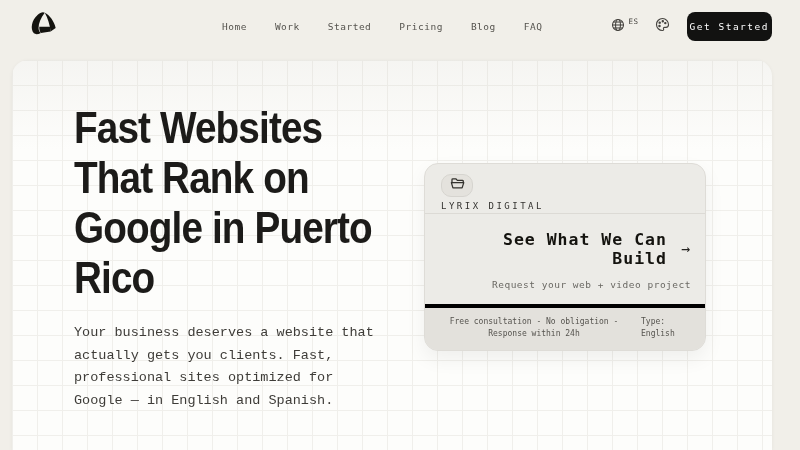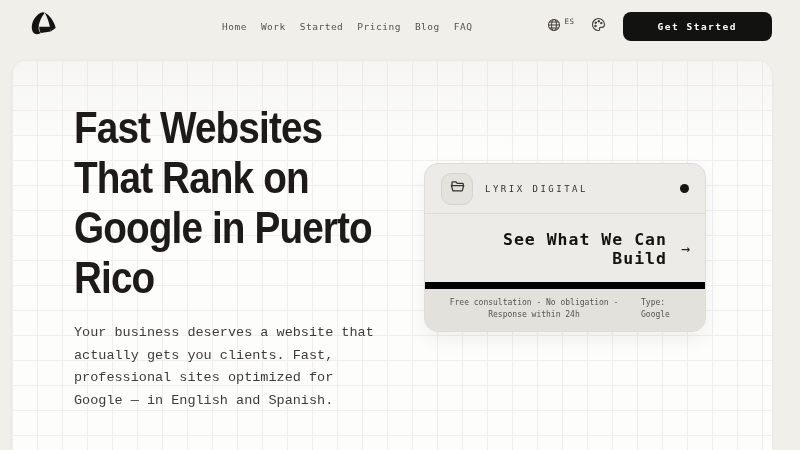--- a/index.html
+++ b/index.html
@@ -11,35 +11,35 @@
   }
 
   
   .header {
     position:absolute; top:0; left:0; width:800px; height:52px;
     display:flex; align-items:center; justify-content:space-between;
     padding:0 28px;
   }
   .logo { width:34px; height:30px; display:flex; align-items:center; cursor:pointer; }
   .logo svg { width:32px; height:28px; }
-  .nav { display:flex; gap:14px; position:absolute; left:222px; top:0; height:52px; align-items:center; }
+  .nav { display:flex; gap:28px; position:absolute; left:222px; top:0; height:52px; align-items:center; }
   .nav a {
     font-size:9.5px; color:#55534e; text-decoration:none; letter-spacing:0.5px;
     cursor:pointer;
   }
   .header-right { display:flex; align-items:center; gap:16px; }
   .lang { display:flex; gap:4px; cursor:pointer; }
   .lang svg { width:14px; height:14px; }
   .lang-code { font-size:7.5px; color:#44423e; letter-spacing:0.5px; }
   .theme-btn { width:16px; height:16px; cursor:pointer; display:flex; align-items:center; }
   .theme-btn svg { width:15px; height:15px; }
   .cta-btn {
     background:#121211; color:#fff; border:none; border-radius:8px;
-    font-family:"DejaVu Sans Mono", monospace; font-weight:bold;
-    font-size:9.5px; letter-spacing:1.5px; padding:9px 35px; cursor:pointer;
+    font-family:"DejaVu Sans Mono", monospace; font-weight:normal;
+    font-size:9.5px; letter-spacing:1.5px; padding:9px 3px; cursor:pointer;
   }
 
   
   .panel {
     position:absolute; left:12px; top:60px; width:760px; height:390px;
     background-color:#fdfdfb;
     border-radius:16px 16px 0 0;
     box-shadow:0 1px 4px rgba(0,0,0,0.05);
     background-image:
       linear-gradient(to bottom, rgba(210,207,200,0.18), rgba(210,207,200,0) 90px),
@@ -66,41 +66,42 @@
   .card {
     position:absolute; left:412px; top:103px; width:282px;
     background:#ecebe7;
     border:1px solid #dedcd7;
     border-radius:14px;
     box-shadow:0 8px 20px rgba(0,0,0,0.06);
     overflow:hidden;
     cursor:pointer;
   }
   .card-head {
-    display:flex; align-items:center; gap:12px;
+    display:flex; gap:4px;
     padding:10px 16px; height:50px;
     border-bottom:1px solid #dcdad5;
+    flex-direction:column;
   }
   .folder-btn {
     width:32px; height:32px; border-radius:10px;
     background:#e4e2dd; border:1px solid #d6d4cf;
     display:flex; align-items:center; justify-content:center;
   }
   .folder-btn svg { width:17px; height:17px; }
   .card-brand { font-size:9px; letter-spacing:2.5px; color:#343330; }
   .card-dot { width:9px; height:9px; border-radius:50%; background:#161513; margin-left:auto; }
   .card-body { text-align:right; padding:16px 14px 14px; }
   .card-cta {
     font-size:16.5px; font-weight:bold; color:#14130f; letter-spacing:1px;
     display:flex; align-items:center; justify-content:center; gap:14px;
   }
   .card-arrow { font-weight:normal; font-size:15px; color:#23221f; }
   .card-sub { margin-top:11px; font-size:9.5px; color:#6a6863; letter-spacing:0.5px; }
   .card-foot {
-    background:#e3e1dc; border-top:7px solid #000000;
+    background:#e3e1dc; border-top:4px solid #000000;
     display:flex; align-items:center; gap:10px;
     padding:8px 12px 9px; min-height:37px;
   }
   .card-foot-left {
     flex:1; text-align:center; font-size:8px; line-height:1.55; color:#55534e;
   }
   .card-foot-right {
     width:52px; text-align:left; font-size:8px; line-height:1.55; color:#55534e;
   }
 </style>
@@ -178,24 +179,25 @@
       </div>
       <span class="card-brand">LYRIX DIGITAL</span>
       <span class="card-dot"></span>
     </div>
 
     <div class="card-body">
       <div class="card-cta">
         <span>See What We Can Build</span>
         <span class="card-arrow">→</span>
       </div>
+      <div class="card-sub">Request your web + video project</div>
     </div>
 
     <div class="card-foot">
       <div class="card-foot-left">Free consultation - No obligation - Response within 24h</div>
       <div class="card-foot-right">
         <span>Type:</span><br>
-        <span>Google</span>
+        <span>English</span>
       </div>
     </div>
   </div>
 
 </div>
 
 </body></html>

